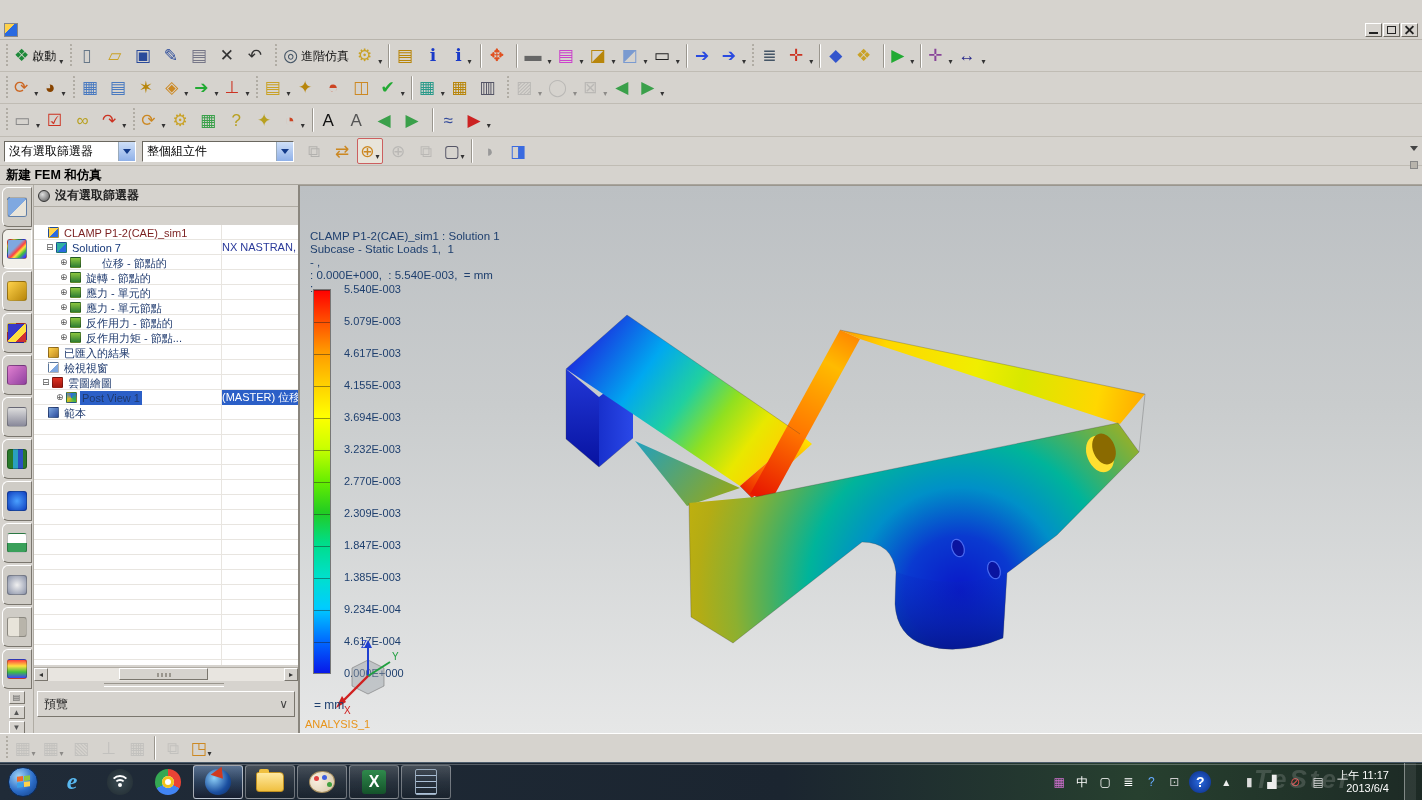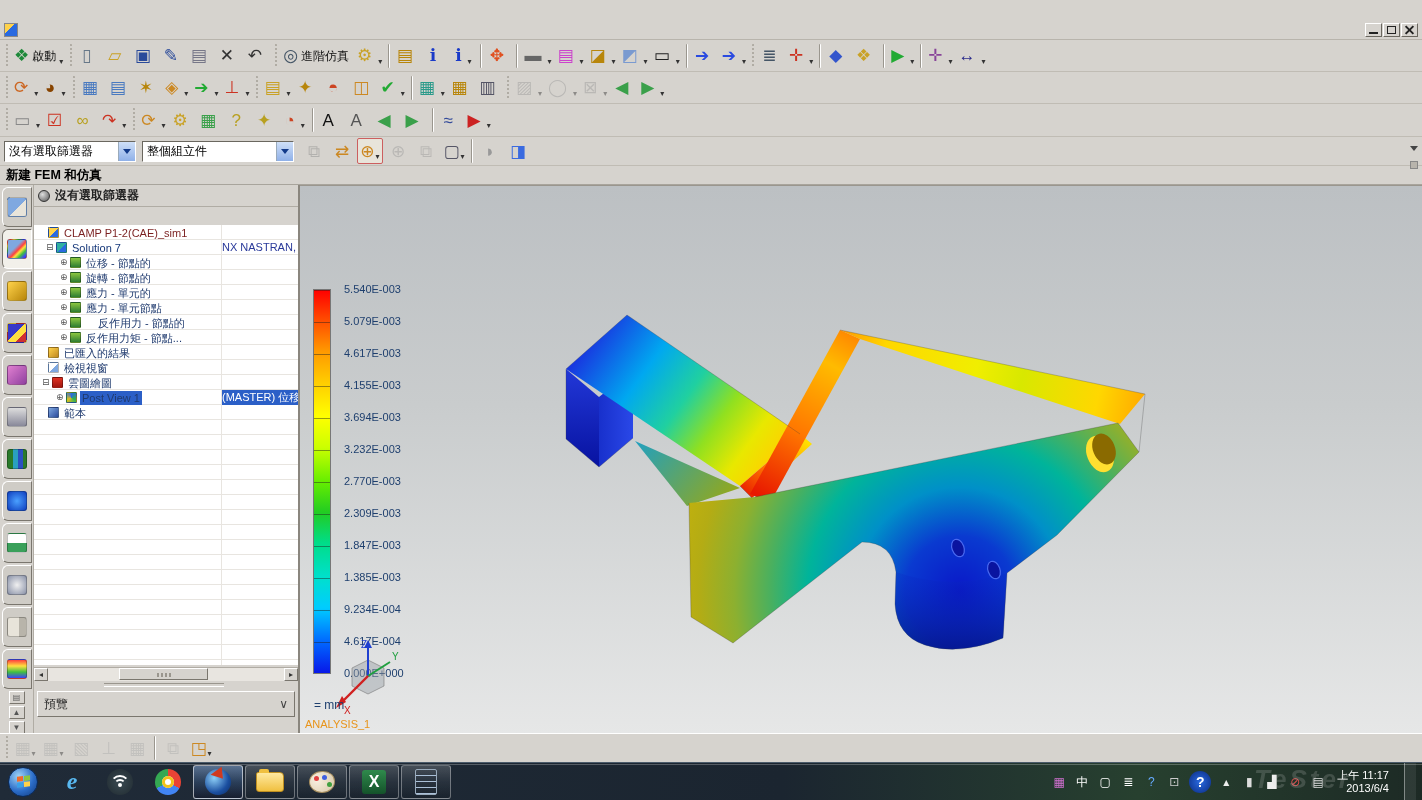--- a/index.html
+++ b/index.html
@@ -781,21 +781,21 @@
               <span class="texp">⊟</span>
               <span class="ticon" style="background: linear-gradient(135deg, rgb(48, 176, 160) 55%, rgb(42, 106, 224) 55%);"></span>
               <span class="tlabel" style="color: rgb(22, 56, 122);">Solution 7</span>
             </span>
             <span class="tdesc" style="color: rgb(42, 58, 154);">NX NASTRAN, Stru</span>
           </div>
           <div class="trow">
             <span class="tname" style="padding-left: 26px;">
               <span class="texp">⊕</span>
               <span class="ticon" style="background: linear-gradient(rgb(140, 198, 63), rgb(46, 125, 50));"></span>
-              <span class="tlabel" style="color: rgb(31, 58, 110);">位移 - 節點的</span>
+              <span class="tlabel" style="color: rgb(31, 58, 110); margin-left: 16px;">位移 - 節點的</span>
             </span>
             <span class="tdesc"></span>
           </div>
           <div class="trow">
             <span class="tname" style="padding-left: 26px;">
               <span class="texp">⊕</span>
               <span class="ticon" style="background: linear-gradient(rgb(140, 198, 63), rgb(46, 125, 50));"></span>
               <span class="tlabel" style="color: rgb(31, 58, 110);">旋轉 - 節點的</span>
             </span>
             <span class="tdesc"></span>
@@ -813,21 +813,21 @@
               <span class="texp">⊕</span>
               <span class="ticon" style="background: linear-gradient(rgb(140, 198, 63), rgb(46, 125, 50));"></span>
               <span class="tlabel" style="color: rgb(31, 58, 110);">應力 - 單元節點</span>
             </span>
             <span class="tdesc"></span>
           </div>
           <div class="trow">
             <span class="tname" style="padding-left: 26px;">
               <span class="texp">⊕</span>
               <span class="ticon" style="background: linear-gradient(rgb(140, 198, 63), rgb(46, 125, 50));"></span>
-              <span class="tlabel" style="color: rgb(31, 58, 110); margin-left: 12px;">反作用力 - 節點的</span>
+              <span class="tlabel" style="color: rgb(31, 58, 110);">反作用力 - 節點的</span>
             </span>
             <span class="tdesc"></span>
           </div>
           <div class="trow">
             <span class="tname" style="padding-left: 26px;">
               <span class="texp">⊕</span>
               <span class="ticon" style="background: linear-gradient(rgb(140, 198, 63), rgb(46, 125, 50));"></span>
               <span class="tlabel" style="color: rgb(31, 58, 110);">反作用力矩 - 節點...</span>
             </span>
             <span class="tdesc"></span>
@@ -976,20 +976,23 @@
 
         <g stroke="#3a3a3a" stroke-opacity="0.35" stroke-width="0.8" fill="none">
           <path d="M327,129 L266,183 L266,253 L299,281 L333,252"></path>
           <path d="M327,129 L500,248 M440,300 L452,312"></path>
           <path d="M540,144 L845,208 L839,266"></path>
           <path d="M455,311 L818,237 L839,266 L757,349 L707,387 L703,452 Q660,470 625,459 Q597,450 595,418 L596,386"></path>
           <path d="M596,386 Q592,356 562,356 L433,457 L391,431 L389,317"></path>
         </g>
       </svg>
 
+      <div id="vpheader">
+        
+      <div>CLAMP P1-2(CAE)_sim1 : Solution 1</div><div>Subcase - Static Loads 1,  1</div><div>- ,</div><div>: 0.000E+000,  : 5.540E-003,  = mm</div><div>: -</div></div>
 
       <div id="legend-bar">
           <div class="ticks"></div>
         </div>
       <div id="legend-labels" able="false">
 
       <div class="legrow">5.540E-003</div>
           <div class="legrow">5.079E-003</div>
           <div class="legrow">4.617E-003</div>
           <div class="legrow">4.155E-003</div>

